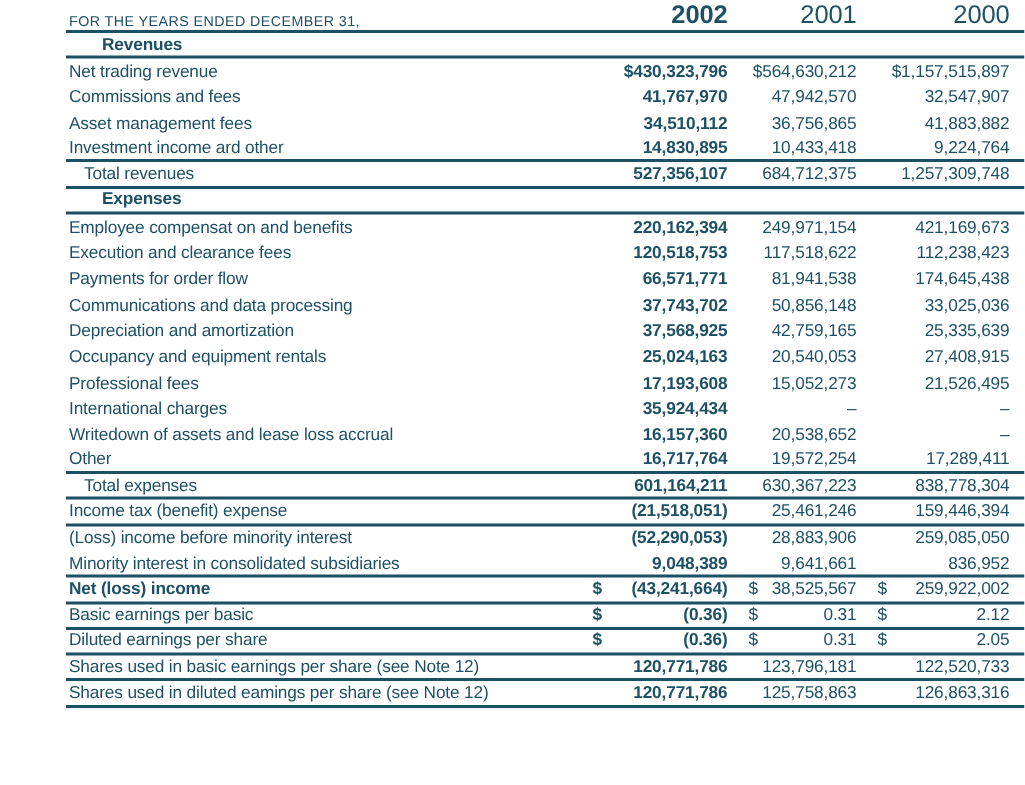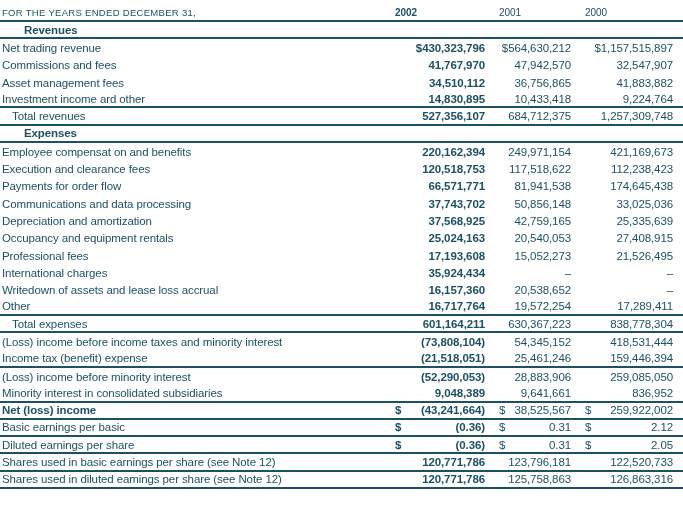--- a/index.html
+++ b/index.html
@@ -20,36 +20,38 @@
   .row {
     display: grid;
     grid-template-columns: 1fr 90px 72px 88px;
     column-gap: 14px;
     align-items: center;
     box-sizing: border-box;
     height: 17.3px;
     padding: 0 10px 0 2px;
     font-size: 11.5px;
     letter-spacing: -0.1px;
+    margin-left: 44px;
   }
   .rule {
     border-bottom: 2px solid #1d5065;
   }
   .header-row {
     height: 22px;
     align-items: end;
     padding-bottom: 2px;
   }
   .header-label {
     font-size: 9.5px;
     letter-spacing: 0.3px;
     font-weight: 400;
   }
   .year {
-    font-size: 10px;
+    text-align: right;
+    font-size: 17px;
     font-weight: 400;
   }
   .year.current {
     font-weight: 700;
   }
   .label {
     white-space: nowrap;
     overflow: hidden;
   }
   .cell {
@@ -187,26 +189,20 @@
         <div class="cell c0">16,717,764</div>
         <div class="cell c1">19,572,254</div>
         <div class="cell c2">17,289,411</div>
       </div>
       <div class="row rule indent">
         <div class="label">Total expenses</div>
         <div class="cell c0">601,164,211</div>
         <div class="cell c1">630,367,223</div>
         <div class="cell c2">838,778,304</div>
       </div>
-      <div class="row">
-        <div class="label">(Loss) income before income taxes and minority interest</div>
-        <div class="cell c0">(73,808,104)</div>
-        <div class="cell c1">54,345,152</div>
-        <div class="cell c2">418,531,444</div>
-      </div>
       <div class="row rule">
         <div class="label">Income tax (benefit) expense</div>
         <div class="cell c0">(21,518,051)</div>
         <div class="cell c1">25,461,246</div>
         <div class="cell c2">159,446,394</div>
       </div>
       <div class="row">
         <div class="label">(Loss) income before minority interest</div>
         <div class="cell c0">(52,290,053)</div>
         <div class="cell c1">28,883,906</div>

